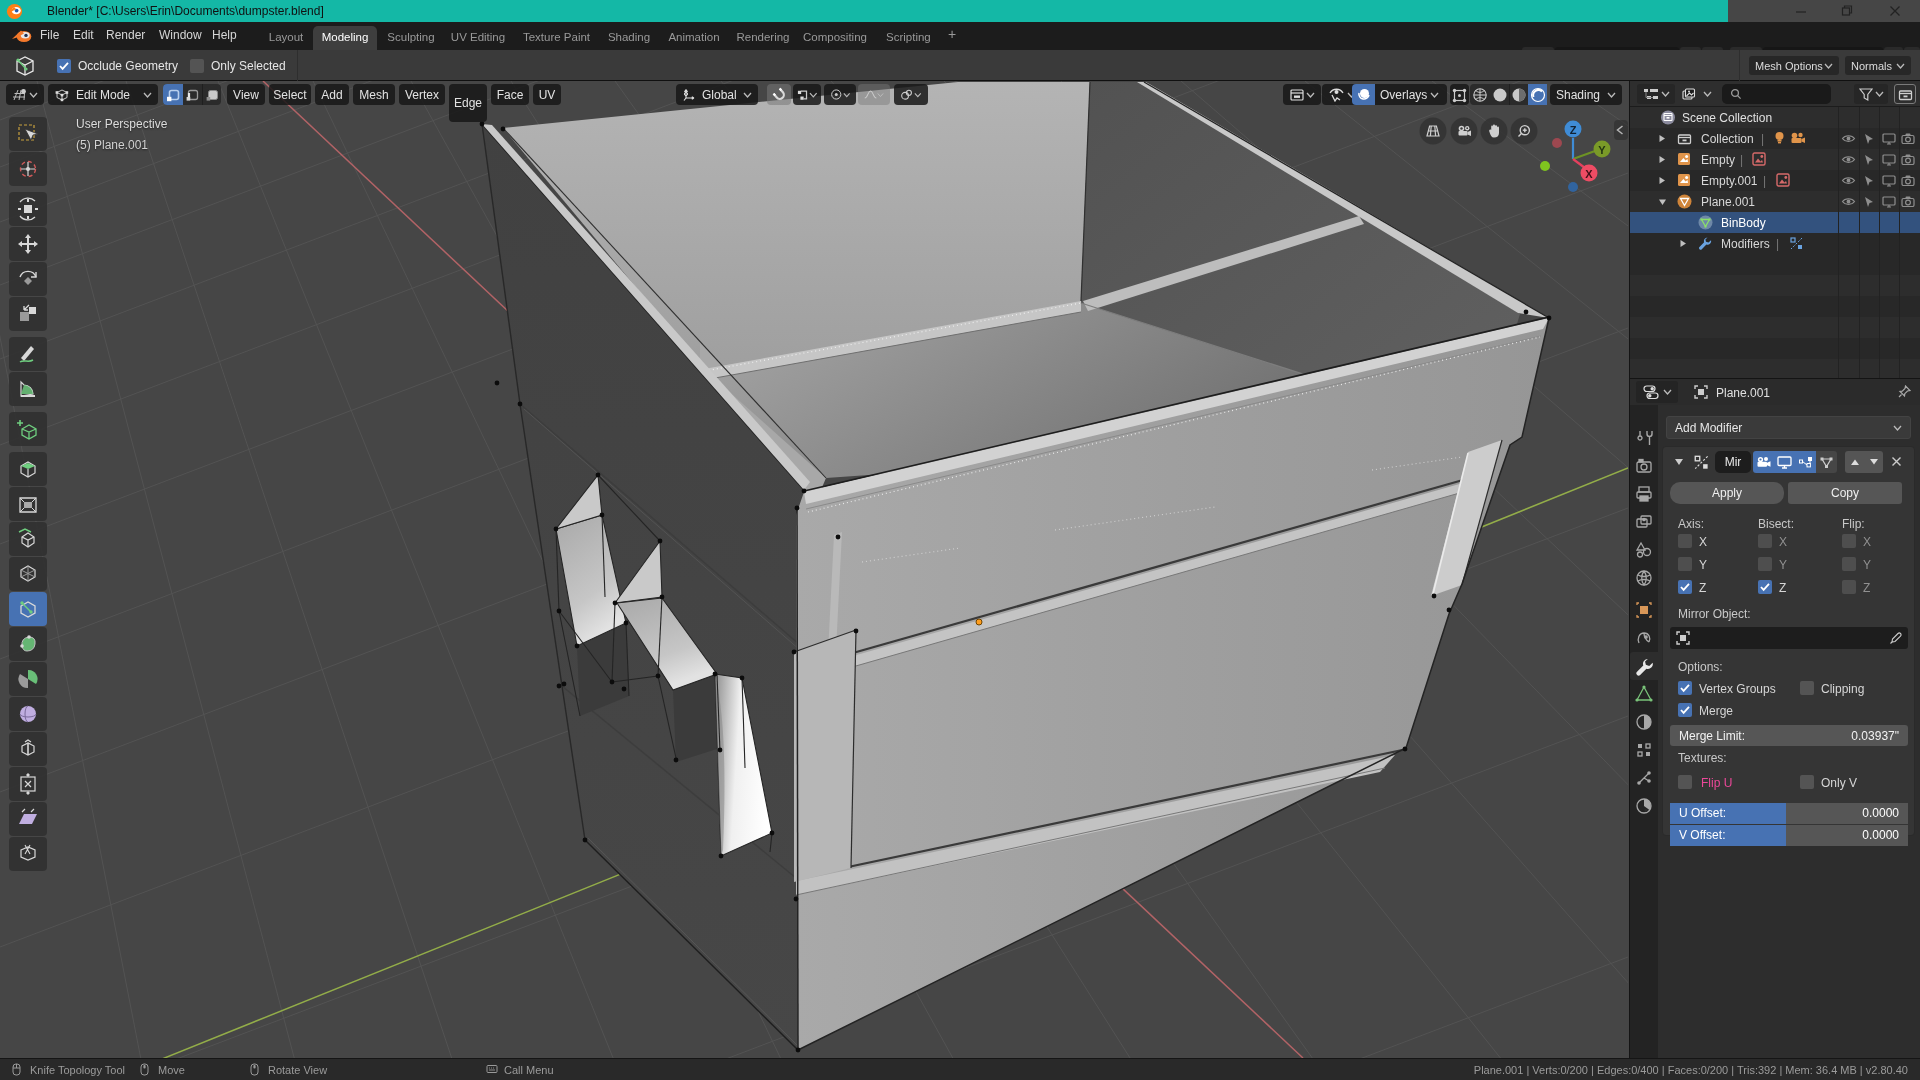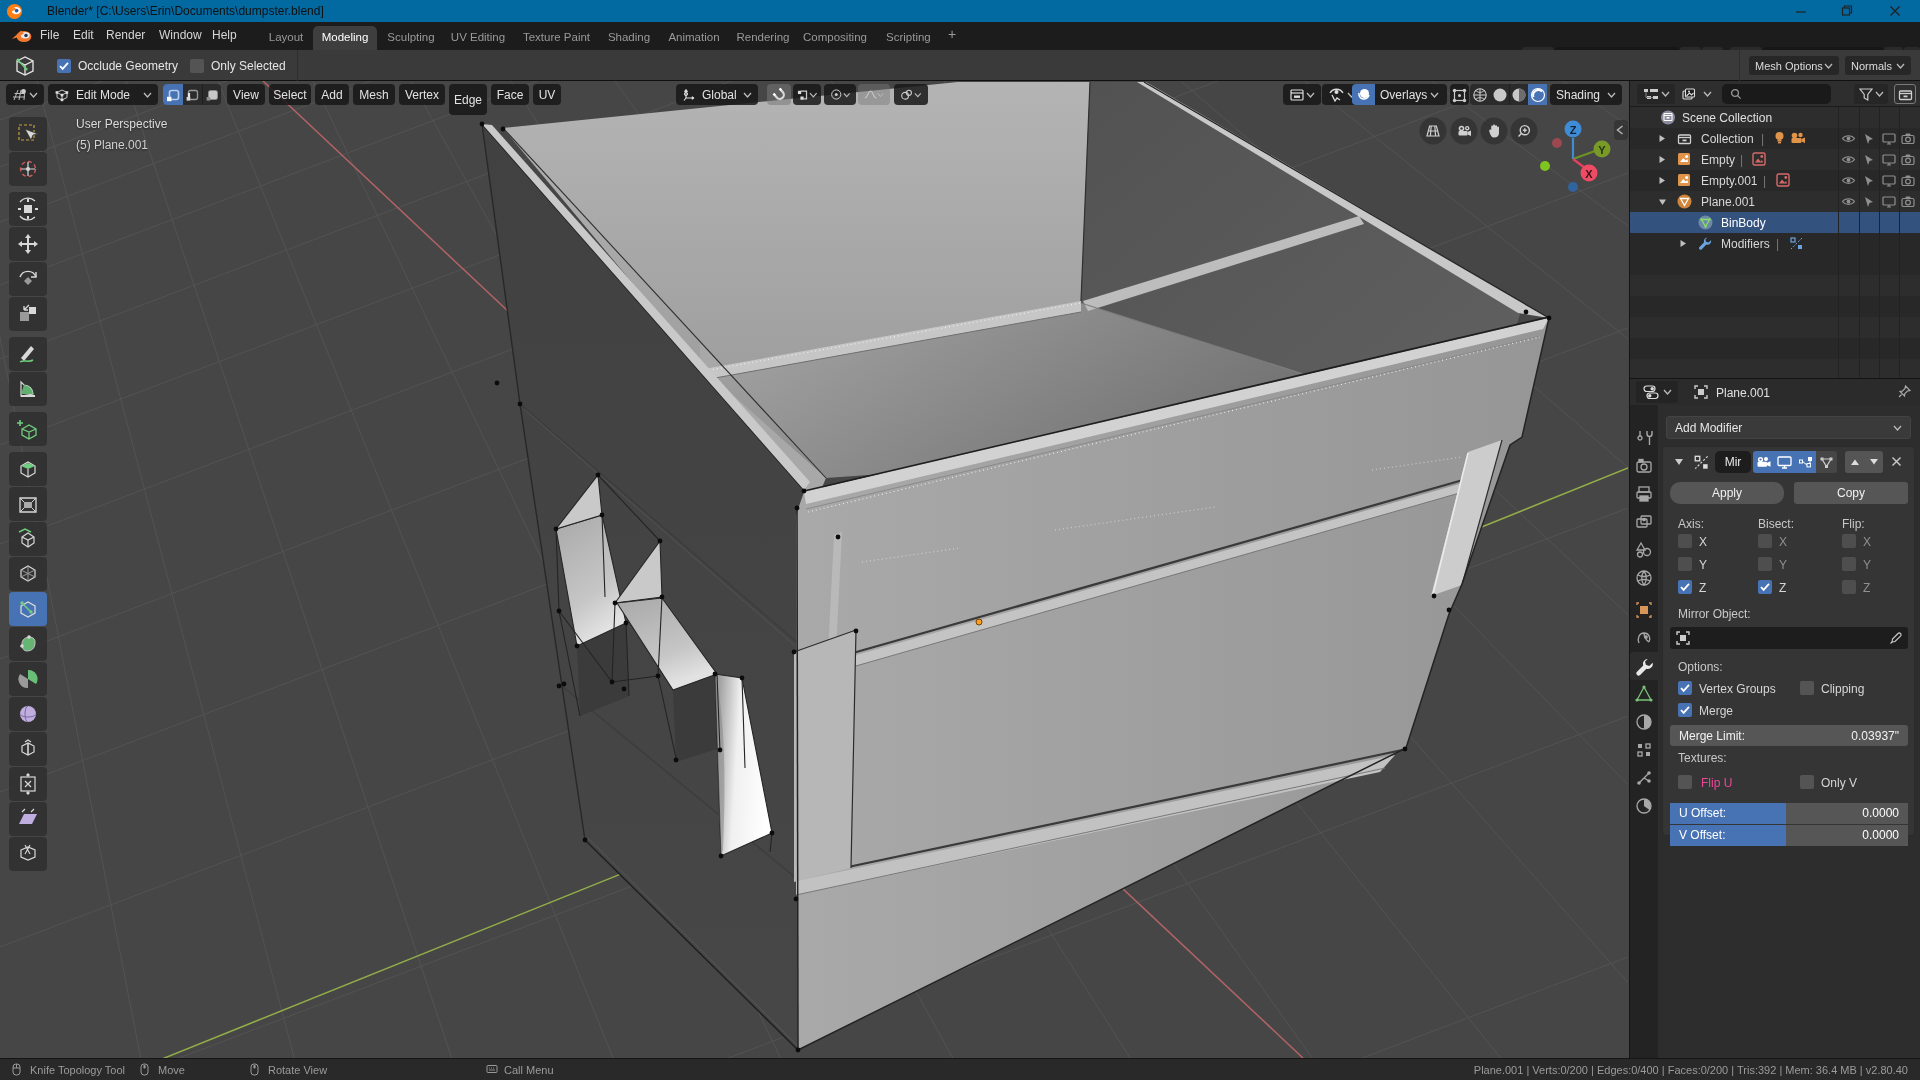--- a/index.html
+++ b/index.html
@@ -2,21 +2,21 @@
 <html><head><meta charset="utf-8"><style>
 *{margin:0;padding:0;box-sizing:border-box}
 html,body{width:1920px;height:1080px;overflow:hidden;background:#000}
 body{font-family:"Liberation Sans",sans-serif;font-size:12px;-webkit-font-smoothing:antialiased}
 .abs{position:absolute}
 .page{position:relative;width:1920px;height:1080px;background:#464646;overflow:hidden}
 .row{display:flex;align-items:center}
 svg{display:block}
 </style></head><body>
 <div class="page">
-<div class="abs" style="left:0;top:0;width:1920px;height:22px;background:#0369a1;color:#111">
+<div class="abs" style="left:0;top:0;width:1728px;height:22px;background:#14b8a6;color:#111">
  <svg class="abs" style="left:6px;top:3px" width="17" height="17" viewBox="0 0 17 17">
   <circle cx="8.5" cy="8.5" r="7.6" fill="#ff7f14"></circle>
   <ellipse cx="10.2" cy="7.6" rx="4.6" ry="3.6" fill="#fff"></ellipse>
   <circle cx="10.6" cy="7.6" r="1.9" fill="#2a5ca8"></circle>
   <path d="M2 10 L8 4 L10 6 L5 9 Z" fill="#ff7f14"></path>
  </svg>
  <div class="abs" style="left:47px;top:4px;font-size:12px">Blender* [C:\Users\Erin\Documents\dumpster.blend]</div>
  <svg class="abs" style="left:1795px;top:6px" width="12" height="12" viewBox="0 0 12 12">
         <path d="M1 6 h10" stroke="#222" stroke-width="1.2"></path>
       </svg>
@@ -411,21 +411,21 @@
     </div>
 <div class="abs row" style="left:315px;top:84px;width:34px;height:21px;background:rgba(24,24,24,.85);border-radius:4px;padding:0 0px;color:#e2e2e2;justify-content:space-between">
       <span style="margin:auto">Add</span>
     </div>
 <div class="abs row" style="left:353px;top:84px;width:42px;height:21px;background:rgba(24,24,24,.85);border-radius:4px;padding:0 0px;color:#e2e2e2;justify-content:space-between">
       <span style="margin:auto">Mesh</span>
     </div>
 <div class="abs row" style="left:399px;top:84px;width:46px;height:21px;background:rgba(24,24,24,.85);border-radius:4px;padding:0 0px;color:#e2e2e2;justify-content:space-between">
       <span style="margin:auto">Vertex</span>
     </div>
-<div class="abs row" style="left:449px;top:84px;width:38px;height:31px;background:rgba(24,24,24,.85);border-radius:4px;padding:0 0px;color:#e2e2e2;justify-content:space-between">
+<div class="abs row" style="left:449px;top:84px;width:38px;height:38px;background:rgba(24,24,24,.85);border-radius:4px;padding:0 0px;color:#e2e2e2;justify-content:space-between">
       <span style="margin:auto">Edge</span>
     </div>
 <div class="abs row" style="left:491px;top:84px;width:38px;height:21px;background:rgba(24,24,24,.85);border-radius:4px;padding:0 0px;color:#e2e2e2;justify-content:space-between">
       <span style="margin:auto">Face</span>
     </div>
 <div class="abs row" style="left:533px;top:84px;width:28px;height:21px;background:rgba(24,24,24,.85);border-radius:4px;padding:0 0px;color:#e2e2e2;justify-content:space-between">
       <span style="margin:auto">UV</span>
     </div>
 <div class="abs row" style="left:676px;top:84px;width:82px;height:21px;background:rgba(24,24,24,.85);border-radius:4px;padding:0 6px;color:#e2e2e2;justify-content:space-between">
       <svg width="15" height="15" viewBox="0 0 15 15">
@@ -1158,21 +1158,21 @@
         <svg width="10" height="8" viewBox="0 0 10 8">
           <path d="M1 1 H9 L5 6.5 Z" fill="#ddd"></path>
         </svg>
       </div>
 <span class="abs" style="left:261px;top:77px">
         <svg width="11" height="11" viewBox="0 0 11 11">
           <path d="M1.5 1.5 L9.5 9.5 M9.5 1.5 L1.5 9.5" stroke="#ccc" stroke-width="1.4"></path>
         </svg>
       </span>
 <div class="abs row" style="left:40px;top:103px;width:114px;height:22px;background:#565656;border-radius:10px;justify-content:center;color:#f0f0f0">Apply</div>
-<div class="abs row" style="left:164px;top:103px;width:114px;height:22px;background:#565656;border-radius:3px;justify-content:center;color:#f0f0f0">Copy</div>
+<div class="abs row" style="left:158px;top:103px;width:114px;height:22px;background:#565656;border-radius:3px;justify-content:center;color:#f0f0f0">Copy</div>
 <span class="abs" style="left:48px;top:138px;color:#c8c8c8">Axis:</span>
 <span class="abs" style="left:128px;top:138px;color:#c8c8c8">Bisect:</span>
 <span class="abs" style="left:212px;top:138px;color:#c8c8c8">Flip:</span>
 <div class="abs" style="left:48px;top:155px;width:14px;height:14px;background:#4e4e4e;border-radius:2px"></div>
 <span class="abs" style="left:69px;top:156px;color:#d6d6d6">X</span>
 <div class="abs" style="left:128px;top:155px;width:14px;height:14px;background:#4e4e4e;border-radius:2px"></div>
 <span class="abs" style="left:149px;top:156px;color:#909090">X</span>
 <div class="abs" style="left:212px;top:155px;width:14px;height:14px;background:#4e4e4e;border-radius:2px"></div>
 <span class="abs" style="left:233px;top:156px;color:#909090">X</span>
 <div class="abs" style="left:48px;top:178px;width:14px;height:14px;background:#4e4e4e;border-radius:2px"></div>

